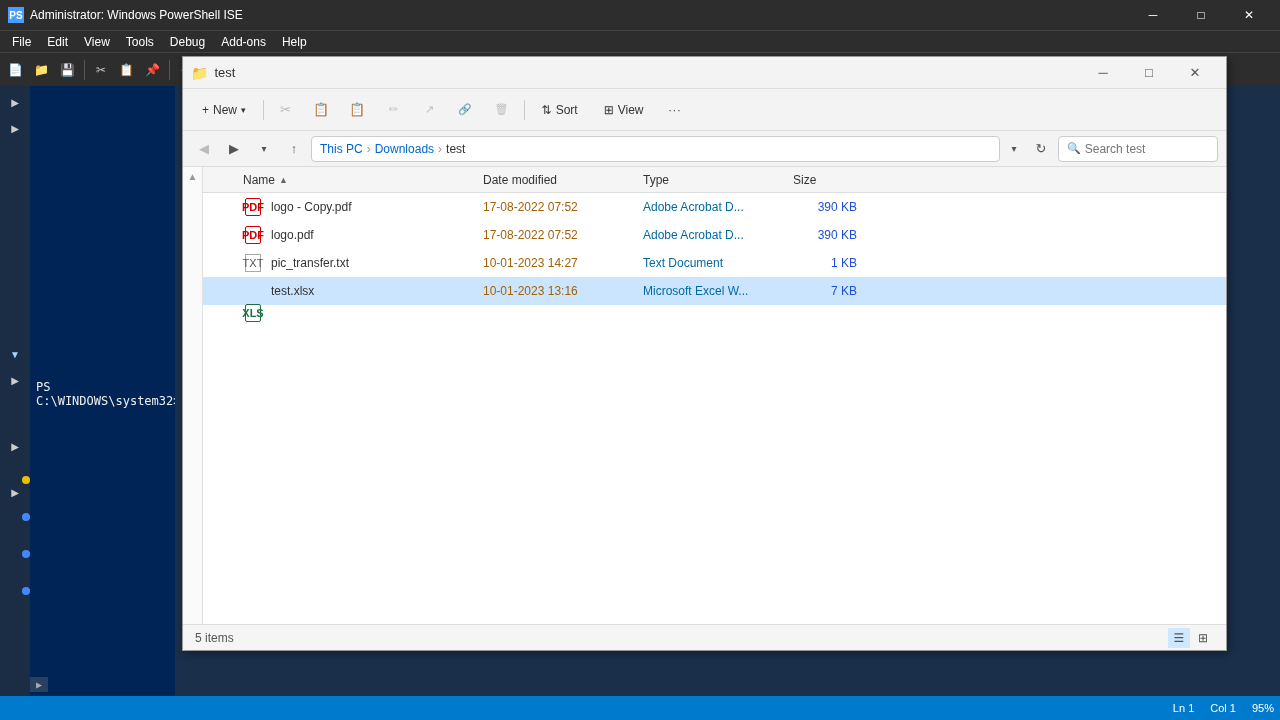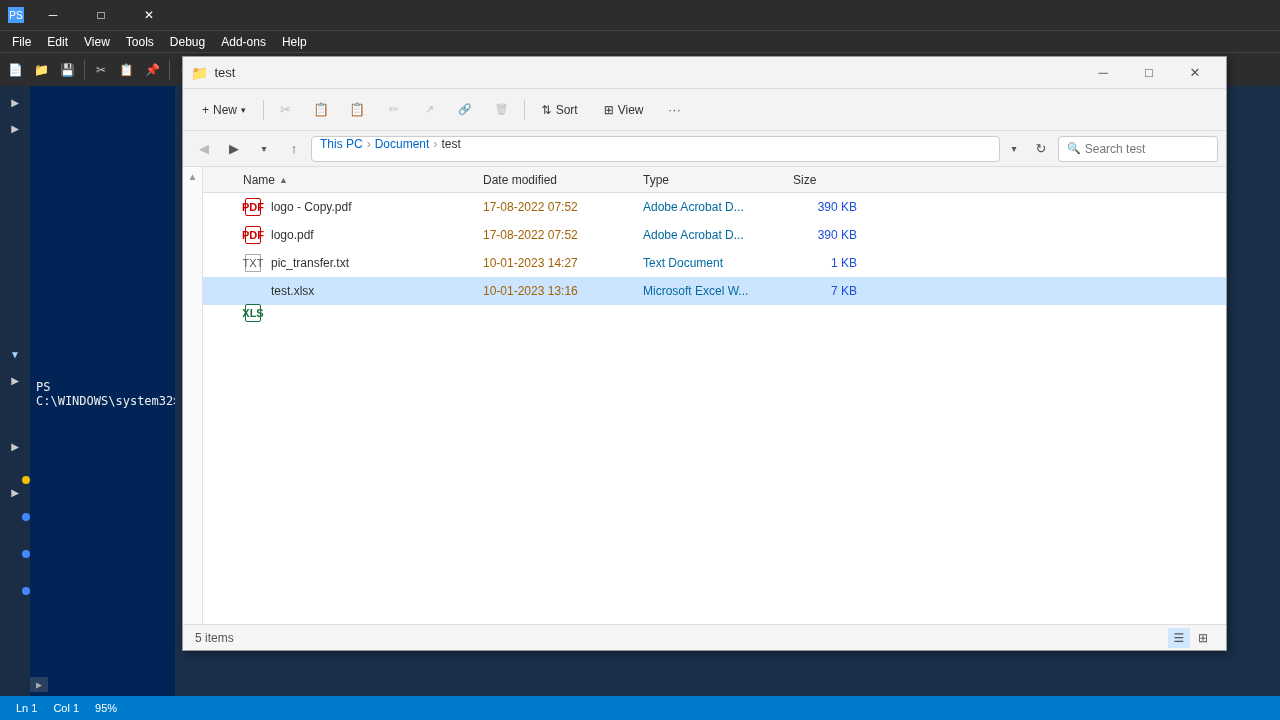--- a/index.html
+++ b/index.html
@@ -21,21 +21,21 @@
       align-items: center;
       padding: 0 8px;
       color: white;
       font-size: 12px;
     }
     .title-bar-icon {
       width: 16px; height: 16px;
       background: #4a9eff;
       margin-right: 6px;
       display: flex; align-items: center; justify-content: center;
-      font-size: 10px; color: white; font-weight: normal;
+      font-size: 10px; color: white; font-weight: bold;
     }
     .title-bar-text { flex: 1; }
     .title-bar-controls { display: flex; gap: 2px; }
     .title-btn {
       width: 46px; height: 30px;
       background: transparent;
       border: none; cursor: pointer;
       color: white; font-size: 12px;
       display: flex; align-items: center; justify-content: center;
     }
@@ -227,21 +227,21 @@
       display: flex; align-items: center; justify-content: center;
       color: #555; font-size: 13px;
     }
     .breadcrumb-bar {
       flex: 1;
       height: 26px;
       background: white;
       border: 1px solid #ccc;
       border-radius: 4px;
       display: flex;
-      align-items: flex-start;
+      align-items: center;
       padding: 0 8px;
       font-size: 12px;
       color: #333;
     }
     .breadcrumb-item { color: #0066cc; cursor: pointer; }
     .breadcrumb-sep { margin: 0 4px; color: #999; }
     .breadcrumb-current { color: #333; font-weight: normal; }
     .breadcrumb-dropdown {
       width: 20px; height: 26px;
       background: transparent; border: none;
@@ -368,35 +368,36 @@
 
     
     .status-bar {
       position: absolute;
       bottom: 0;
       left: 0; right: 0;
       height: 24px;
       background: #007acc;
       display: flex;
       align-items: center;
-      padding: 0 16px;
+      padding: 0 6px;
       color: white;
       font-size: 12px;
-      justify-content: flex-start;
+      justify-content: flex-end;
       gap: 16px;
     }
     .status-item { font-size: 11px; }
   </style>
 </head>
 <body>
 
 <div class="ise-window">
 
   <div class="title-bar">
     <div class="title-bar-icon">PS</div>
+    <span class="title-bar-text">Administrator: Windows PowerShell ISE</span>
     <div class="title-bar-controls">
       <button class="title-btn">─</button>
       <button class="title-btn">□</button>
       <button class="title-btn close">✕</button>
     </div>
   </div>
 
   <div class="menu-bar">
     <span class="menu-item">File</span>
     <span class="menu-item">Edit</span>
@@ -501,21 +502,21 @@
     </div>
 
     <div class="fe-addressbar">
       <button class="nav-arrow-btn disabled">◀</button>
       <button class="nav-arrow-btn">▶</button>
       <button class="nav-arrow-btn" style="font-size:10px;">▾</button>
       <button class="up-btn">↑</button>
       <div class="breadcrumb-bar">
         <span class="breadcrumb-item">This PC</span>
         <span class="breadcrumb-sep">›</span>
-        <span class="breadcrumb-item">Document</span>
+        <span class="breadcrumb-item">Downloads</span>
         <span class="breadcrumb-sep">›</span>
         <span class="breadcrumb-current">test</span>
       </div>
       <button class="breadcrumb-dropdown">▾</button>
       <button class="refresh-btn">↻</button>
       <div class="search-box">
         <span class="search-icon">🔍</span>
         <input type="text" placeholder="Search test" style="">
       </div>
     </div>

